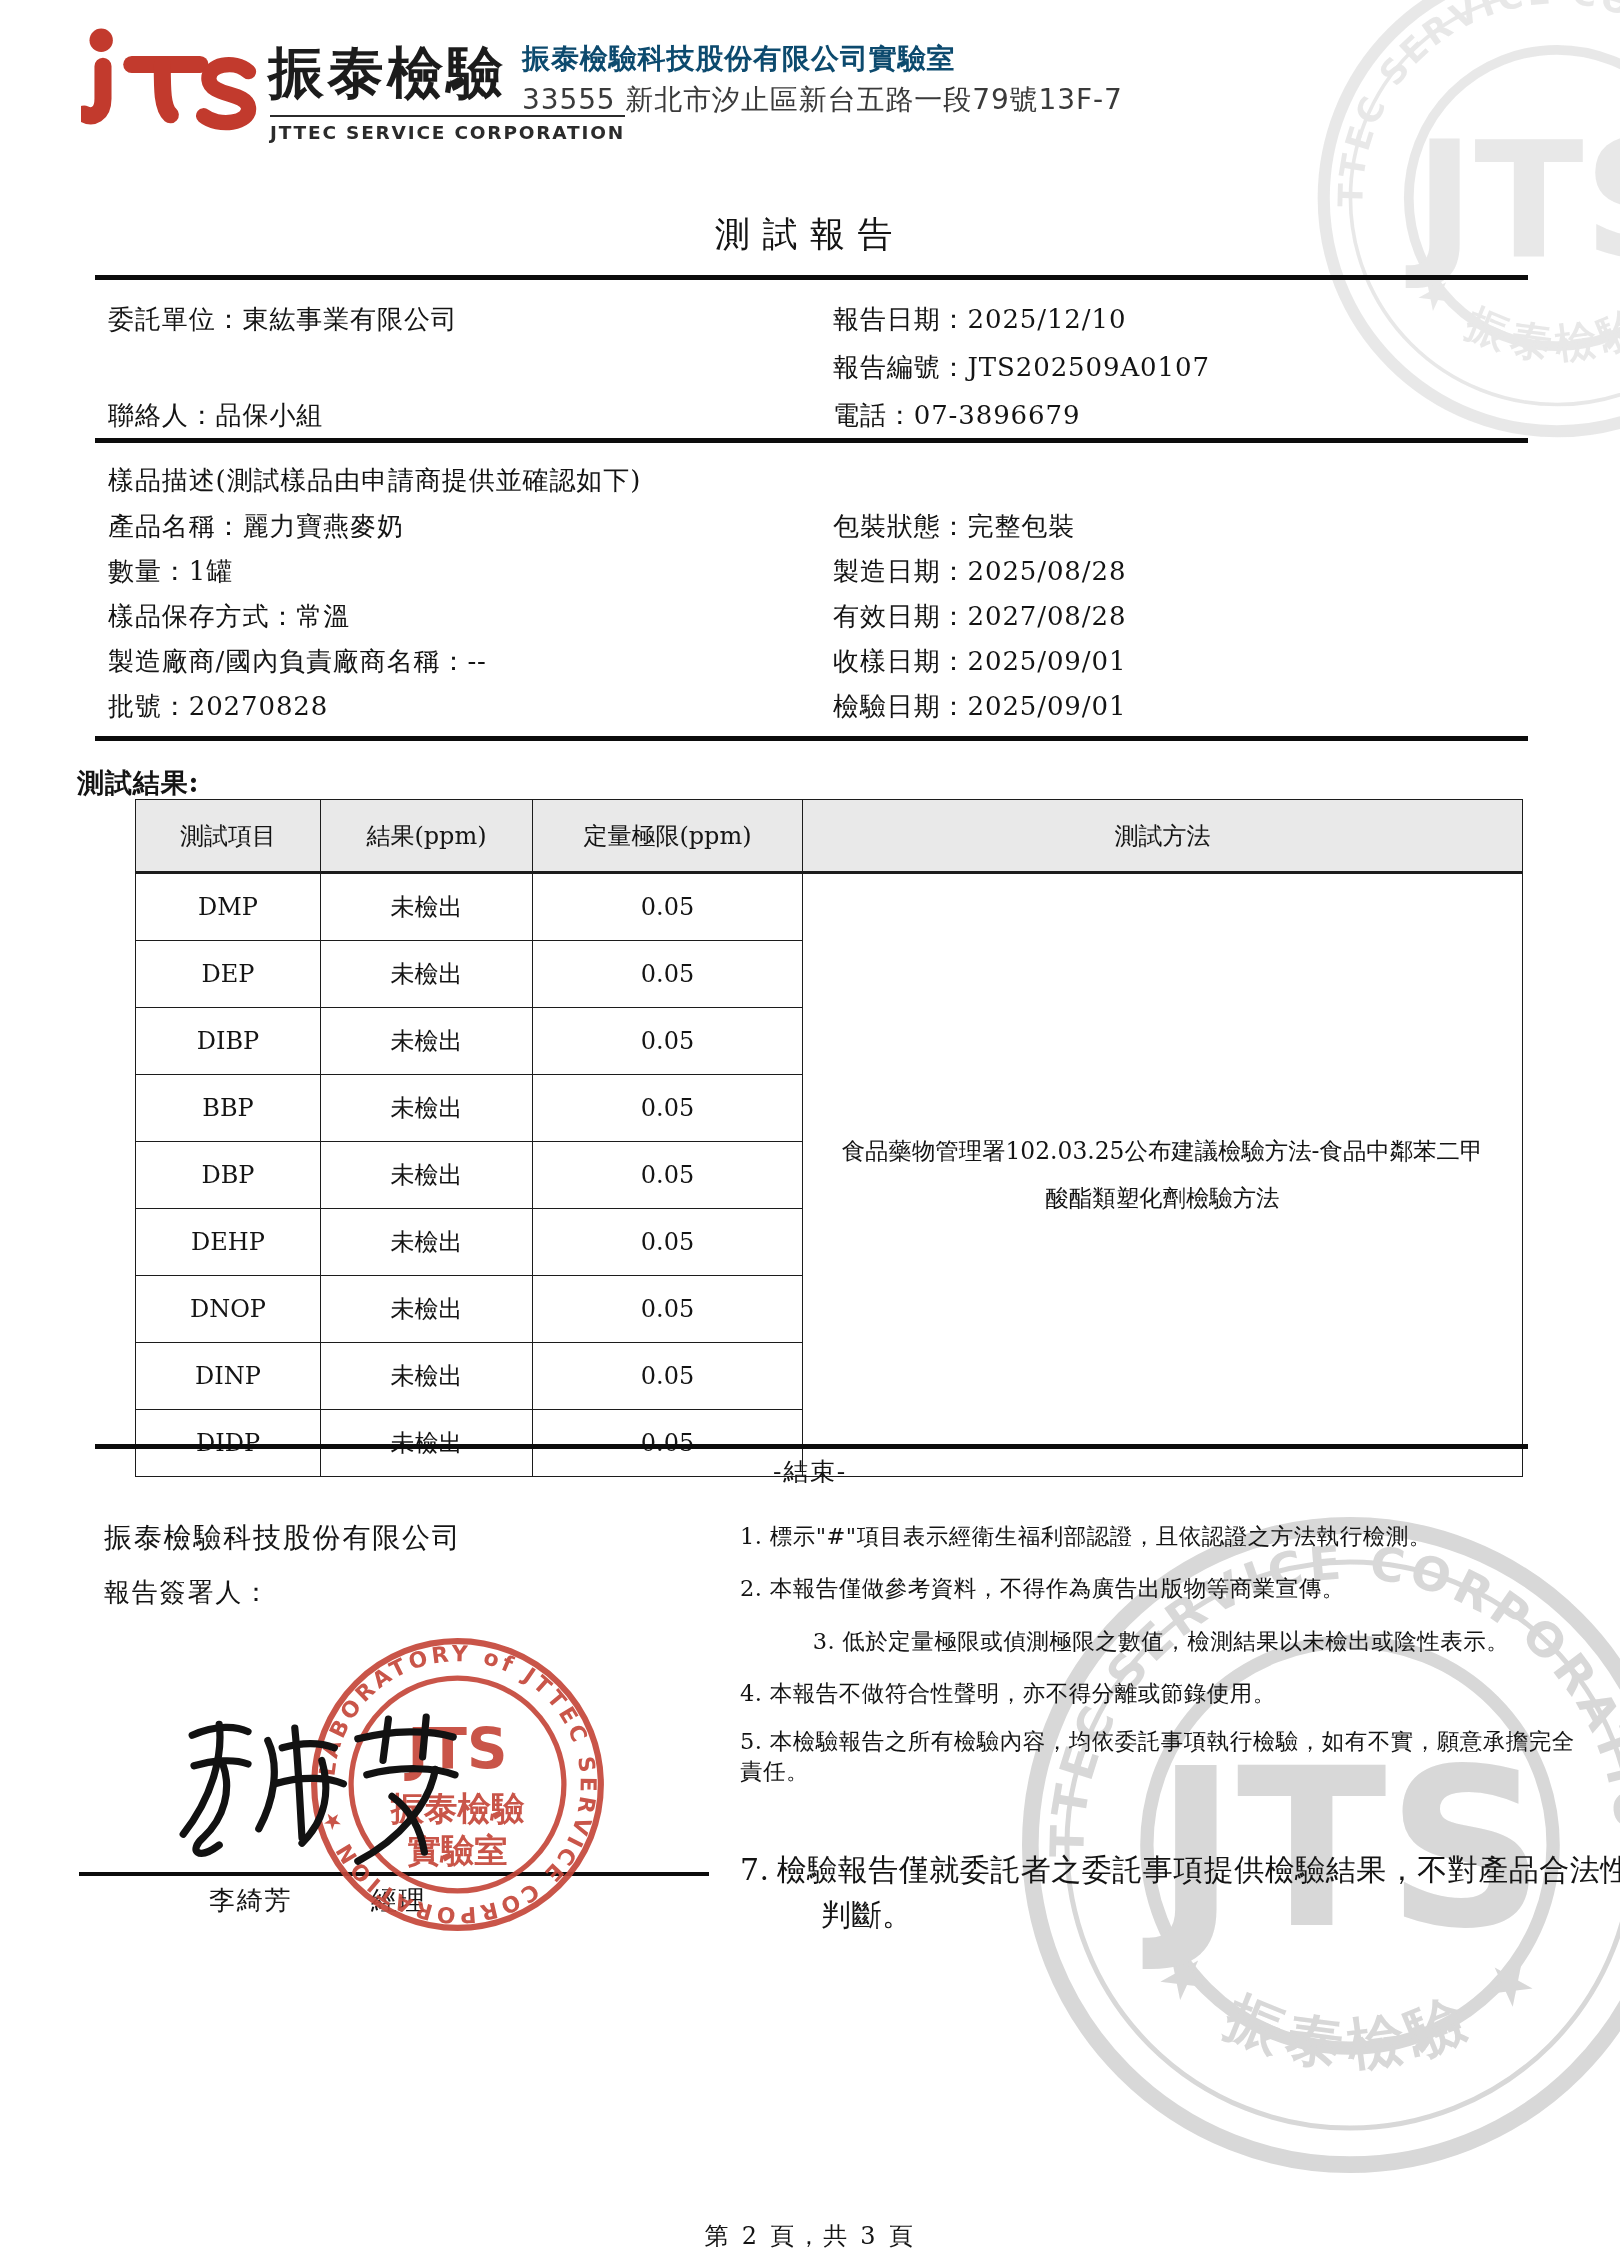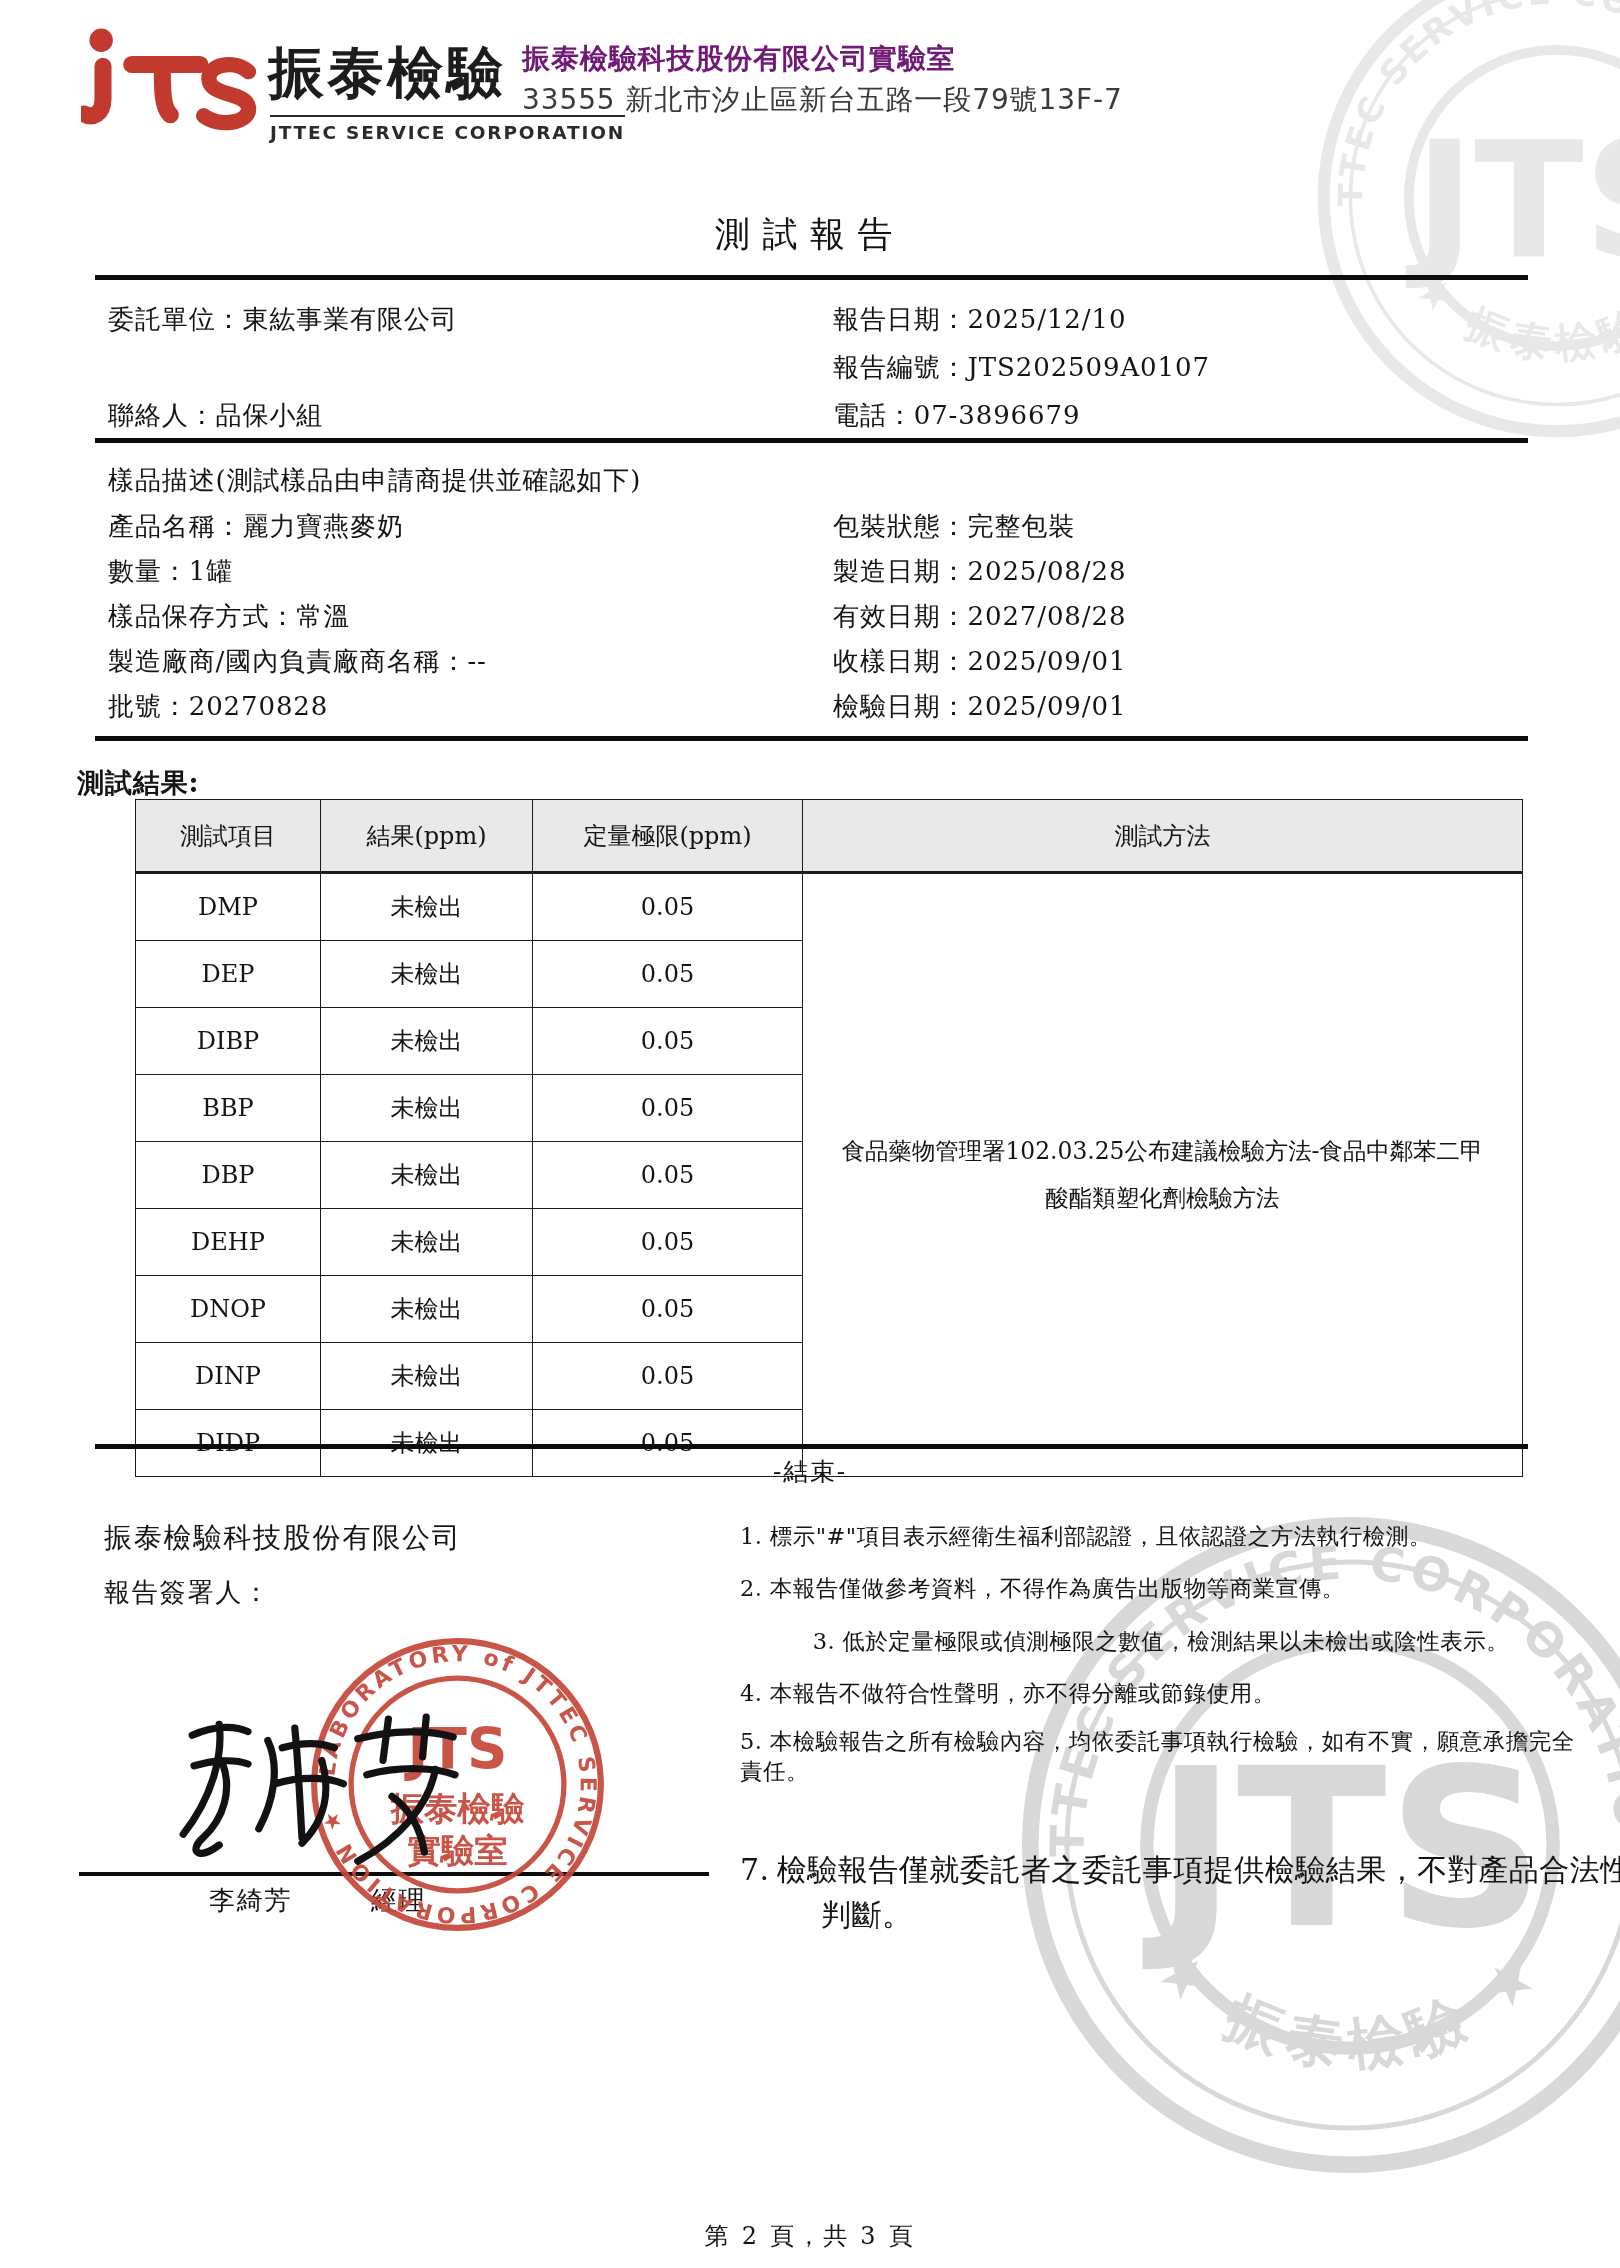--- a/index.html
+++ b/index.html
@@ -8,21 +8,21 @@
     overflow:hidden;font-family:"DejaVu Serif", serif;color:#141414;
     margin:0 auto;
   }
   .abs{position:absolute;}
   
   .brand-title{left:268px;top:36px;font-family:"DejaVu Sans",sans-serif;font-weight:bold;
     font-size:56px;letter-spacing:3.6px;color:#1c1c1c;}
   .logo-subtitle{left:270px;top:115px;font-family:"DejaVu Sans",sans-serif;font-weight:bold;
     font-size:18.5px;letter-spacing:1.8px;color:#2b2b2b;border-top:2.7px solid #2b2b2b;padding-top:4.5px;}
   .co-line{left:522px;top:40px;font-family:"DejaVu Sans",sans-serif;font-weight:bold;
-    font-size:28px;color:#701a75;letter-spacing:0.9px;}
+    font-size:28px;color:#0c4a6e;letter-spacing:0.9px;}
   .addr-line{left:522px;top:81px;font-family:"DejaVu Sans",sans-serif;
     font-size:28px;color:#3a3a3a;letter-spacing:0.9px;}
   .tel-line{left:522px;top:121px;font-family:"DejaVu Sans",sans-serif;font-size:28px;color:#3a3a3a;}
   .tel-line .red{color:#c23a2d;}
   .tel-line span{margin-right:9px;}
   
   .report-title{left:0;top:211px;width:100%;text-align:center;font-size:35px;letter-spacing:12.6px;}
   .rule{left:95px;width:1433px;height:4.5px;background:#0c0c0c;}
   .sig-line{left:79px;top:1872px;width:630px;height:3.6px;background:#0c0c0c;}
   

